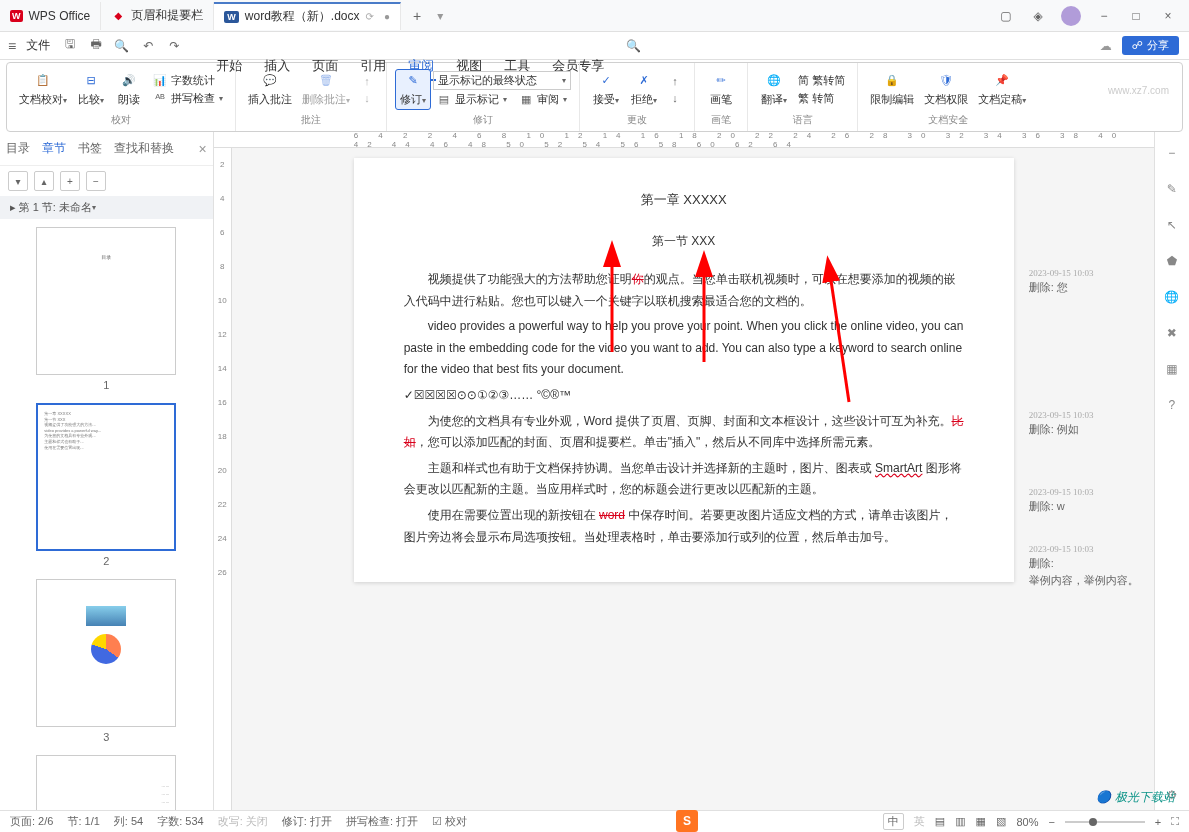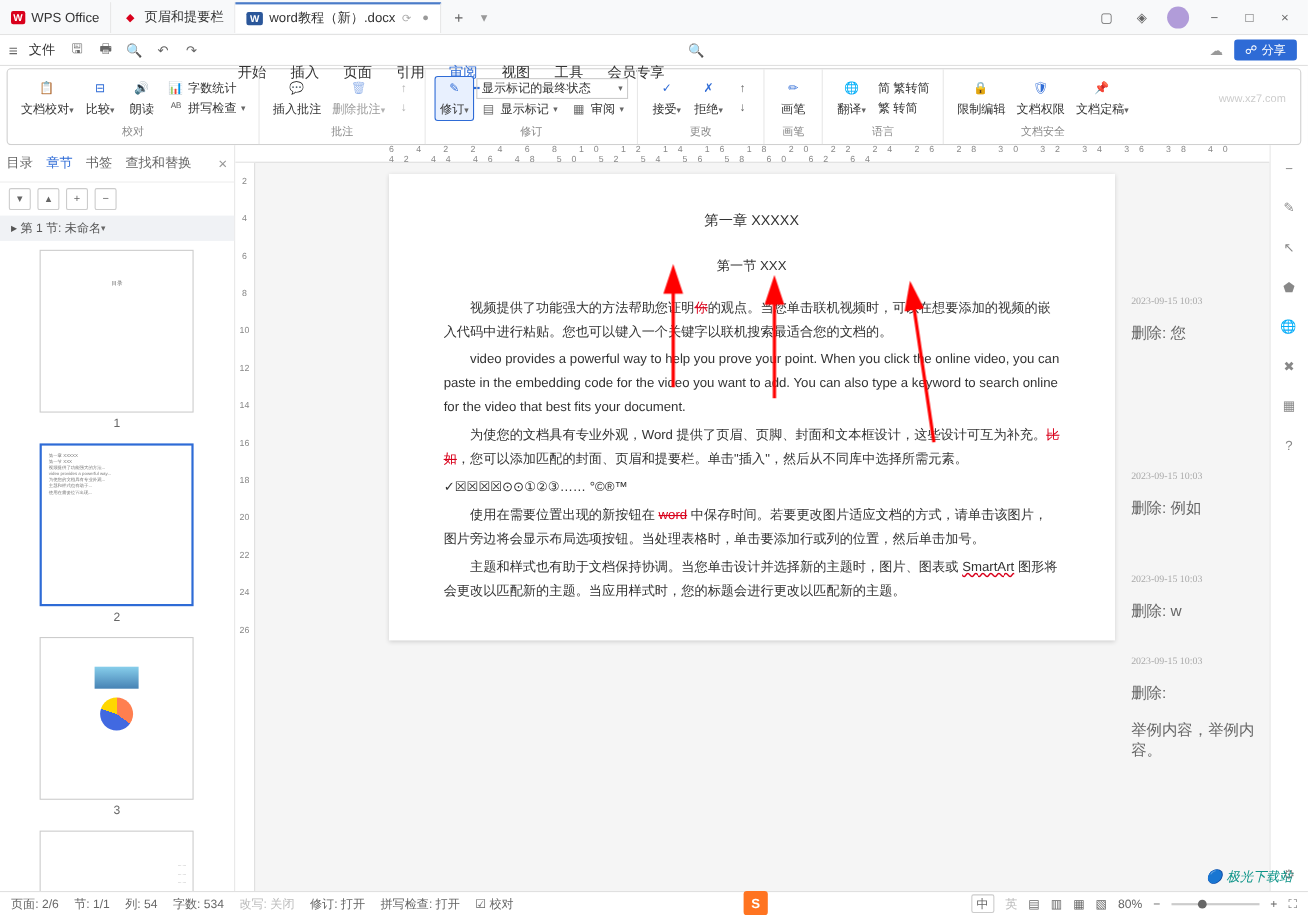--- a/index.html
+++ b/index.html
@@ -76,21 +76,21 @@
 .page h3 { text-align: center; font-size: 13px; font-weight: normal; margin-bottom: 20px; }
 .page h4 { text-align: center; font-size: 12px; font-weight: normal; margin-bottom: 16px; }
 .page p { text-indent: 2em; margin-bottom: 4px; color: #333; }
 .wavy { text-decoration: underline wavy #d9001b; color: #333; }
 .del-red { color: #d9001b; text-decoration: line-through; }
 
 
 .comments { position: absolute; left: 815px; top: 70px; width: 130px; font-size: 10px; color: #888; }
 .comment-item { margin-bottom: 50px; }
 .comment-time { color: #aaa; font-size: 9px; font-family: Liberation Serif, serif; }
-.comment-text { color: #666; font-size: 14px; margin-top: 16px; }
+.comment-text { color: #666; font-size: 11px; margin-top: 2px; }
 
 
 .right-toolbar { width: 36px; background: #fff; border-left: 1px solid #e0e0e0; display: flex; flex-direction: column; align-items: center; gap: 18px; padding-top: 12px; }
 .rt-icon { width: 18px; height: 18px; color: #888; display: flex; align-items: center; justify-content: center; }
 
 
 .status-bar { position: absolute; bottom: 0; left: 0; right: 0; height: 22px; background: #fff; border-top: 1px solid #e0e0e0; display: flex; align-items: center; font-size: 11px; color: #666; padding: 0 10px; gap: 14px; }
 .status-right { margin-left: auto; display: flex; align-items: center; gap: 10px; }
 .zoom-slider { width: 80px; height: 2px; background: #ccc; position: relative; }
 .zoom-thumb { position: absolute; width: 8px; height: 8px; background: #666; border-radius: 50%; top: -3px; left: 24px; }
@@ -369,24 +369,24 @@
         <span>22</span>
         <span>24</span>
         <span>26</span>
     </div>
     <div class="doc-scroll">
       <div class="page">
         <h3>第一章  XXXXX</h3>
         <h4>第一节  XXX</h4>
         <p><span>视频提供了功能强大的方法帮助您证明</span><span class="del-red wavy">你</span><span>的观点。当您单击联机视频时，可以在想要添加的视频的嵌入代码中进行粘贴。您也可以键入一个关键字以联机搜索最适合您的文档的。</span></p>
         <p>video provides a powerful way to help you prove your point. When you click the online video, you can paste in the embedding code for the video you want to add. You can also type a keyword to search online for the video that best fits your document.</p>
+        <p style="text-indent:0">✓☒☒☒☒⊙⊙①②③……   °©®™</p>
         <p><span>为使您的文档具有专业外观，Word 提供了页眉、页脚、封面和文本框设计，这些设计可互为补充。</span><span class="wavy del-red">比如</span><span>，您可以添加匹配的封面、页眉和提要栏。单击"插入"，然后从不同库中选择所需元素。</span></p>
-        <p style="text-indent:0">✓☒☒☒☒⊙⊙①②③……   °©®™</p>
+        <p><span>主题和样式也有助于文档保持协调。当您单击设计并选择新的主题时，图片、图表或 </span><span class="wavy">SmartArt</span><span> 图形将会更改以匹配新的主题。当应用样式时，您的标题会进行更改以匹配新的主题。</span></p>
         <p><span>使用在需要位置出现的新按钮在 </span><span class="wavy del-red">word</span><span> 中保存时间。若要更改图片适应文档的方式，请单击该图片，图片旁边将会显示布局选项按钮。当处理表格时，单击要添加行或列的位置，然后单击加号。</span></p>
-        <p><span>主题和样式也有助于文档保持协调。当您单击设计并选择新的主题时，图片、图表或 </span><span class="wavy">SmartArt</span><span> 图形将会更改以匹配新的主题。当应用样式时，您的标题会进行更改以匹配新的主题。</span></p>
       </div>
 
       <div class="comments">
         <div class="comment-item" style="margin-top:50px">
           <div class="comment-time">2023-09-15 10:03</div>
           <div class="comment-text">删除: 您</div>
         </div>
         <div class="comment-item" style="margin-top:115px">
           <div class="comment-time">2023-09-15 10:03</div>
           <div class="comment-text">删除: 例如</div>

